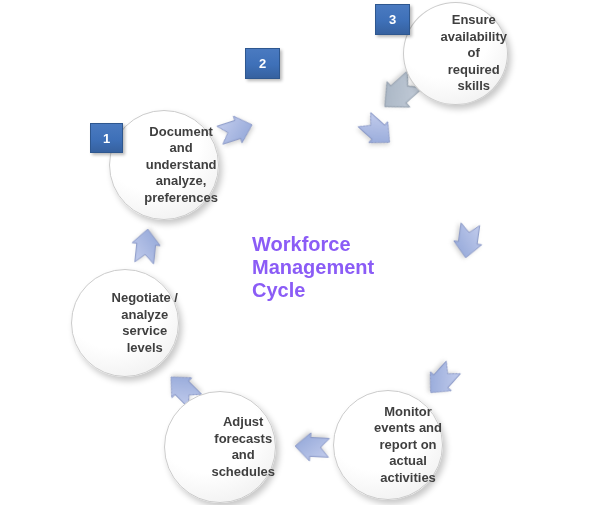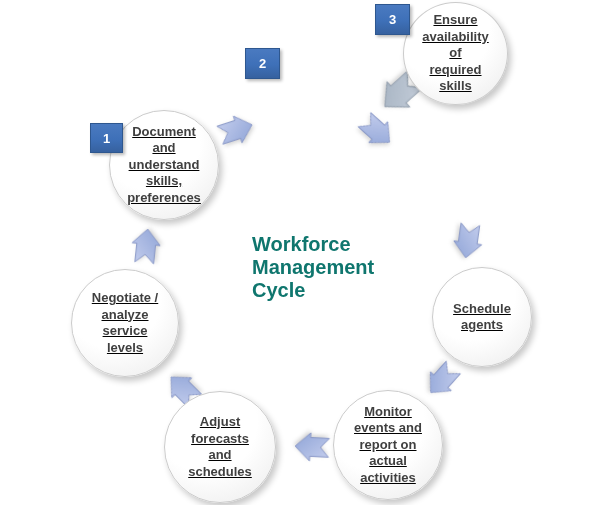--- a/index.html
+++ b/index.html
@@ -14,24 +14,23 @@
 
   
   .circle {
     position: absolute;
     border-radius: 50%;
     background: radial-gradient(circle at 38% 28%, #ffffff 48%, #f3f3f3 78%, #e7e7e7 100%);
     border: 1px solid #cbcbcb;
     box-shadow: 3px 4px 6px rgba(0,0,0,0.22);
     display: flex;
     align-items: center;
-    justify-content: center;
+    justify-content: flex-end;
     text-align: center;
     box-sizing: border-box;
-    text-decoration: underline;
   }
   .circle .label {
     white-space: pre-line;
     font-size: 13px;
     font-weight: 600;
     line-height: 16.5px;
     color: #3f3f3f;
   }
   .pos-document  { left: 109px; top: 110px; width: 110px; height: 110px; }
   .pos-forecast  { left: 254px; top:  43px; width: 110px; height: 108px; }
@@ -63,21 +62,21 @@
   
   .title {
     position: absolute;
     left: 252px;
     top: 233px;
     width: 170px;
     white-space: pre-line;
     font-size: 20px;
     font-weight: bold;
     line-height: 23px;
-    color: #0f766e;
+    color: #8b5cf6;
   }
 
   
   .arrow {
     position: absolute;
     width: 36px;
     height: 30px;
     filter: drop-shadow(1px 2px 2px rgba(0,0,0,0.18));
   }
   .arrow svg { display: block; width: 100%; height: 100%; }
@@ -148,33 +147,29 @@
   <div class="arrow a-negotiate-doc">
     <svg viewBox="0 0 38 32">
         <polygon points="1,6 21,6 21,1 37,16 21,31 21,26 1,26 10,16" fill="url(#gradBlue)" stroke="#8493c4" stroke-width="1" stroke-linejoin="round"></polygon>
       </svg>
   </div>
 
   <div class="circle pos-document">
     <span class="label">Document
 and
 understand
-skills,
+analyze,
 preferences</span>
   </div>
   <div class="circle pos-ensure">
     <span class="label">Ensure
 availability
 of
 required
 skills</span>
-  </div>
-  <div class="circle pos-schedule">
-    <span class="label">Schedule
-agents</span>
   </div>
   <div class="circle pos-monitor">
     <span class="label">Monitor
 events and
 report on
 actual
 activities</span>
   </div>
   <div class="circle pos-adjust">
     <span class="label">Adjust

